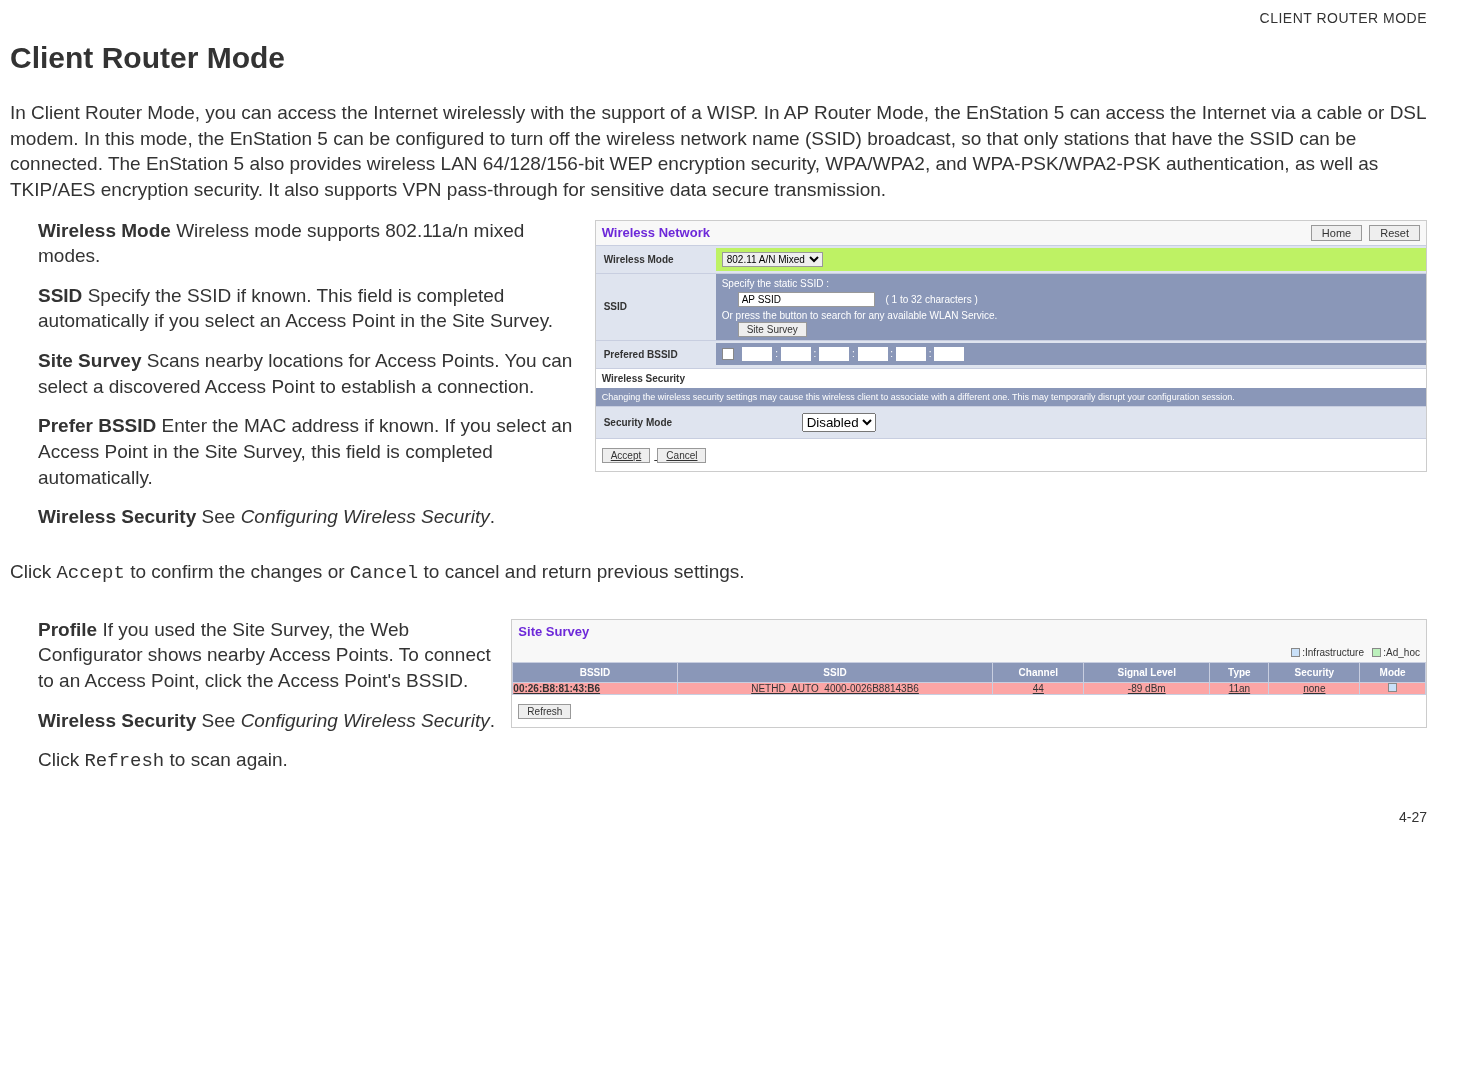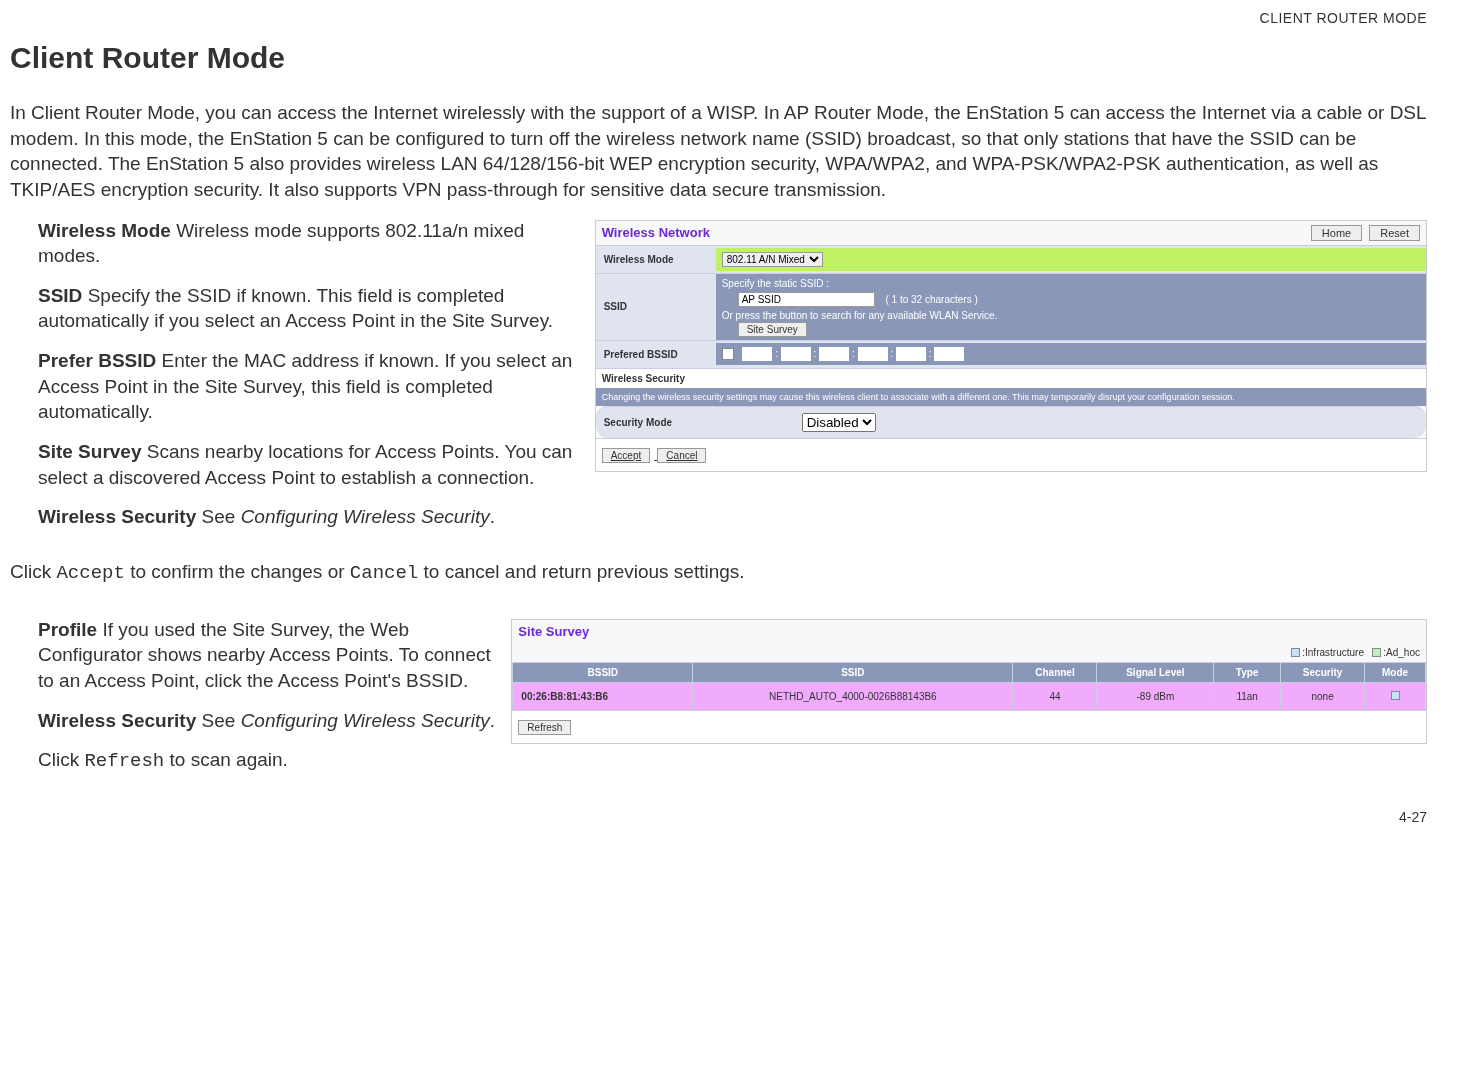--- a/index.html
+++ b/index.html
@@ -156,24 +156,25 @@
     font-size: 10px;
   }
   .survey-table th {
     background: #8a97b8;
     color: #fff;
     padding: 4px;
     font-weight: bold;
     border: 1px solid #c8cee0;
   }
   .survey-table td {
-    background: #f0abfc;
-    padding: 8px;
+    background: #fca5a5;
+    padding: 0;
     text-align: center;
     border: 1px solid #c8cee0;
+    text-decoration: underline;
   }
   .survey-table td.left { text-align: left; }
   .mode-icon {
     display: inline-block;
     width: 9px;
     height: 9px;
     background: #c9e0f8;
     border: 1px solid #888;
   }
   .bssid-box {
@@ -200,22 +201,22 @@
 <div class="header-text">CLIENT ROUTER MODE</div>
 
 <h1>Client Router Mode</h1>
 
 <p class="intro-para">In Client Router Mode, you can access the Internet wirelessly with the support of a WISP. In AP Router Mode, the EnStation 5 can access the Internet via a cable or DSL modem. In this mode, the EnStation 5 can be configured to turn off the wireless network name (SSID) broadcast, so that only stations that have the SSID can be connected. The EnStation 5 also provides wireless LAN 64/128/156-bit WEP encryption security, WPA/WPA2, and WPA-PSK/WPA2-PSK authentication, as well as TKIP/AES encryption security. It also supports VPN pass-through for sensitive data secure transmission.</p>
 
 <div class="two-col">
   <div class="left-col">
     <p class="def"><b>Wireless Mode</b><span>  Wireless mode supports 802.11a/n mixed modes.</span></p>
     <p class="def"><b>SSID</b><span>  Specify the SSID if known. This field is completed automatically if you select an Access Point in the Site Survey.</span></p>
+    <p class="def"><b>Site Survey</b><span>  Scans nearby locations for Access Points. You can select a discovered Access Point to establish a connection.</span></p>
     <p class="def"><b>Prefer BSSID</b><span>  Enter the MAC address if known. If you select an Access Point in the Site Survey, this field is completed automatically.</span></p>
-    <p class="def"><b>Site Survey</b><span>  Scans nearby locations for Access Points. You can select a discovered Access Point to establish a connection.</span></p>
     <p class="def"><b>Wireless Security</b><span>  See </span><em>Configuring Wireless Security</em><span>.</span></p>
   </div>
   <div class="right-col">
     <div class="panel">
       <div class="panel-title-row">
         <span class="panel-title">Wireless Network</span>
         <span>
           <span class="btn">Home</span>
           <span class="btn">Reset</span>
         </span>
@@ -242,21 +243,21 @@
       </div>
       <div class="form-row">
         <div class="form-label">Prefered BSSID</div>
         <div class="form-content">
           <span class="bssid-chk"></span>
           <span class="bssid-box"></span> : <span class="bssid-box"></span> : <span class="bssid-box"></span> : <span class="bssid-box"></span> : <span class="bssid-box"></span> : <span class="bssid-box"></span>
         </div>
       </div>
       <div class="light-row" style="background:#fff;border-top:1px solid #c8cee0;">Wireless Security</div>
       <div class="warn-row">Changing the wireless security settings may cause this wireless client to associate with a different one. This may temporarily disrupt your configuration session.</div>
-      <div class="sec-row" style="border-top:1px solid #c8cee0;border-radius:12px;">
+      <div class="sec-row" style="border-top:1px solid #c8cee0;">
         <div class="form-label" style="width:200px;">Security Mode</div>
         <div style="padding:6px;">
           <select><option>Disabled</option></select>
         </div>
       </div>
       <div class="bottom-btns" style="border-top:1px solid #c8cee0;text-decoration:underline;">
         <span class="small-btn">Accept</span>
         <span class="small-btn">Cancel</span>
       </div>
     </div>

